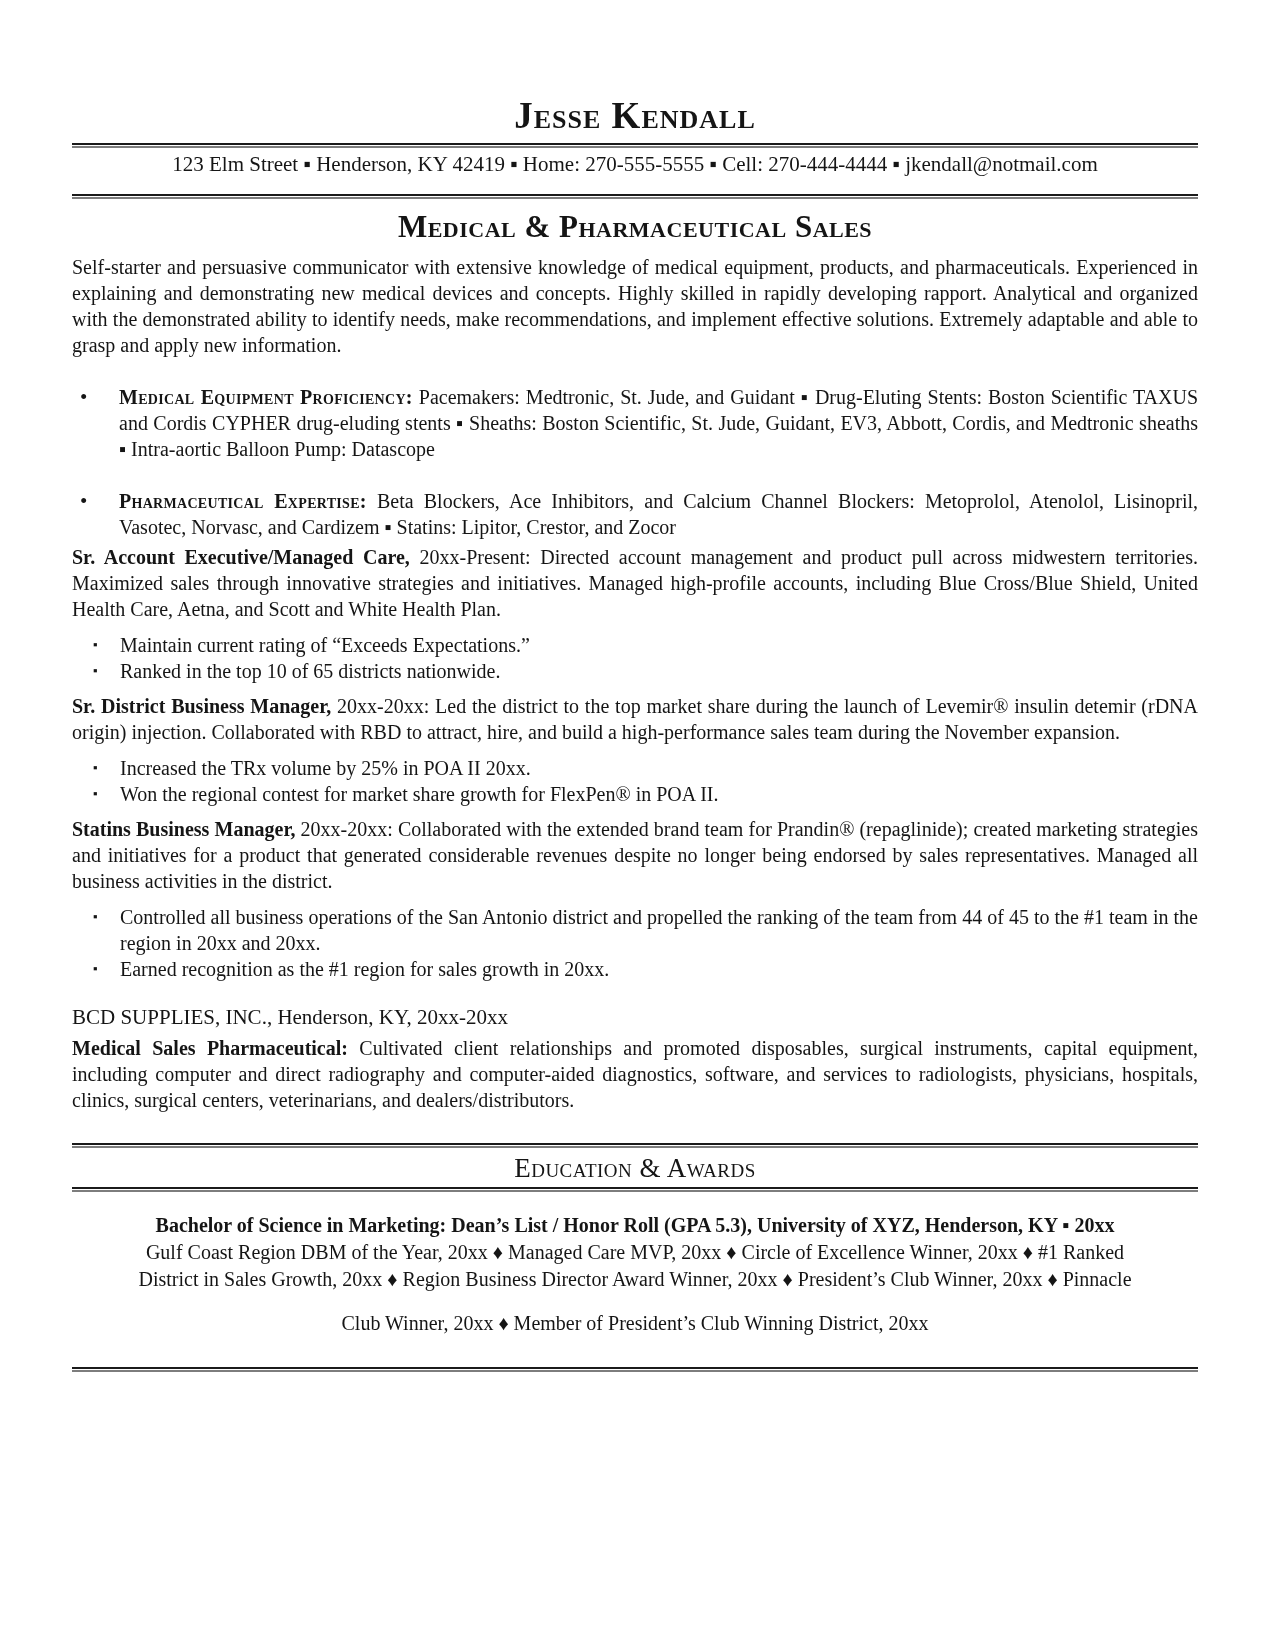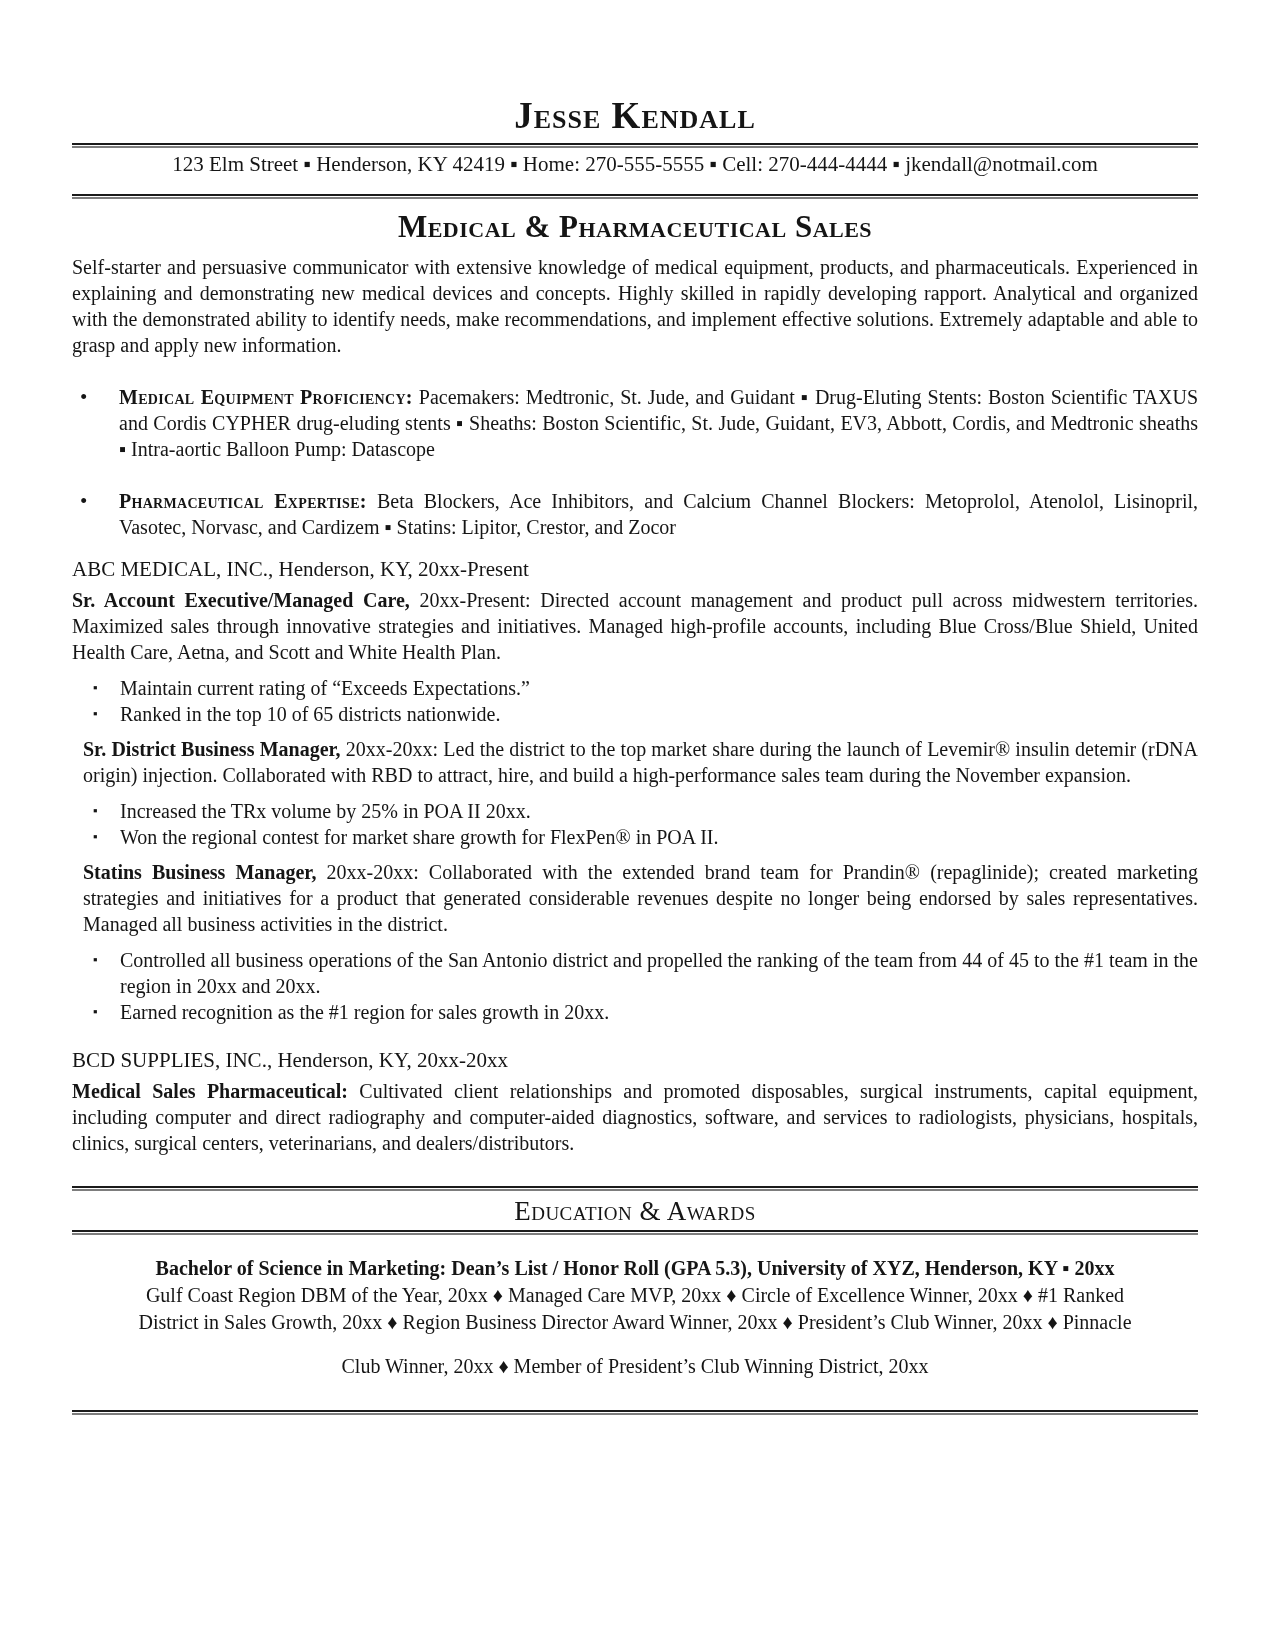--- a/index.html
+++ b/index.html
@@ -72,21 +72,21 @@
     letter-spacing: 0.5px;
     text-align: center;
   }
   
   .company { margin-top: 16px; font-size: 21px; line-height: 27px; }
   .role { margin-top: 4px; }
   .role-title { font-weight: bold; }
   .sublist { margin: 10px 0 0 0; }
   .gap-after { margin-bottom: 9px; }
   .company + .role { margin-top: 4px; }
-  .role-block { margin-top: 9px; margin-left: 11px; }
+  .role-block { margin-top: 9px; }
   .edu-degree {
     margin-top: 20px;
     font-size: 20px; line-height: 27px;
     font-weight: bold;
     text-align: center;
   }
   .edu-line { font-size: 20px; line-height: 27px; text-align: center; }
   .edu-final { margin-top: 17px; }
   
   .tech-rule { margin-top: 30px; }
@@ -115,21 +115,20 @@
 
   <div class="b1">
     <span class="marker">•</span>
     <div class="btxt">
       <span class="lead">Pharmaceutical Expertise:</span>
       <span>Beta Blockers, Ace Inhibitors, and Calcium Channel Blockers:  Metoprolol, Atenolol, Lisinopril, Vasotec, Norvasc, and Cardizem ▪ Statins: Lipitor, Crestor, and Zocor</span>
     </div>
   </div>
 
 
-  <div class="company">ABC MEDICAL, INC., Henderson, KY, 20xx-Present</div>
 
   <p class="para role">
     <span class="role-title">Sr. Account Executive/Managed Care,</span>
     <span>20xx-Present: Directed account management and product pull across midwestern territories. Maximized sales through innovative strategies and initiatives. Managed high-profile accounts, including Blue Cross/Blue Shield, United Health Care, Aetna, and Scott and White Health Plan.</span>
   </p>
   <div class="sublist gap-after">
     <div class="b2">
       <span class="marker">▪</span>
       <div class="btxt">Maintain current rating of “Exceeds Expectations.”</div>
     </div>

